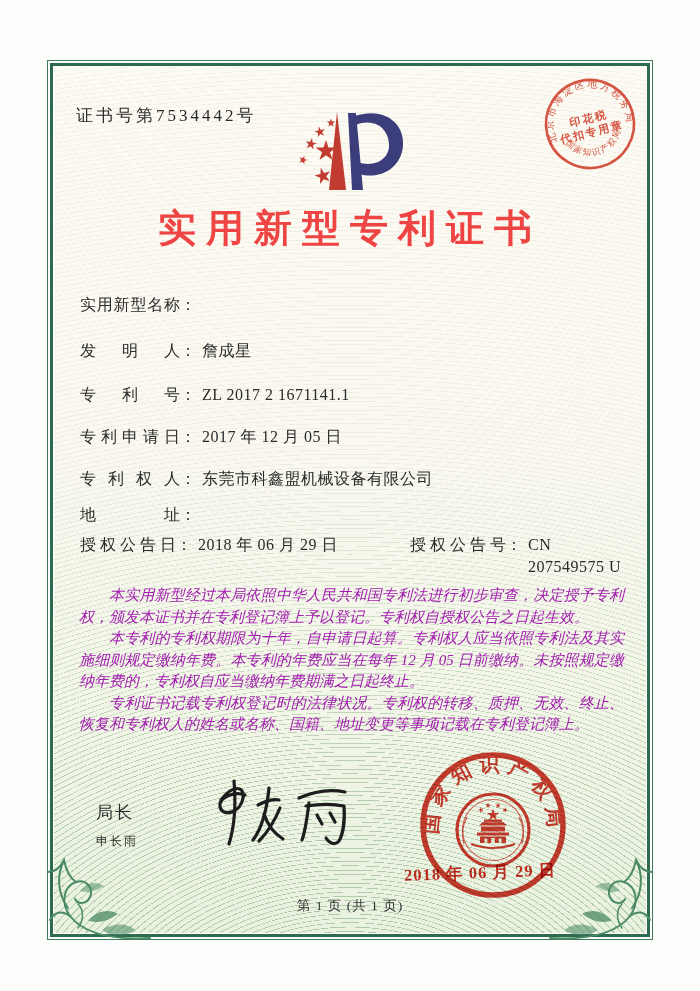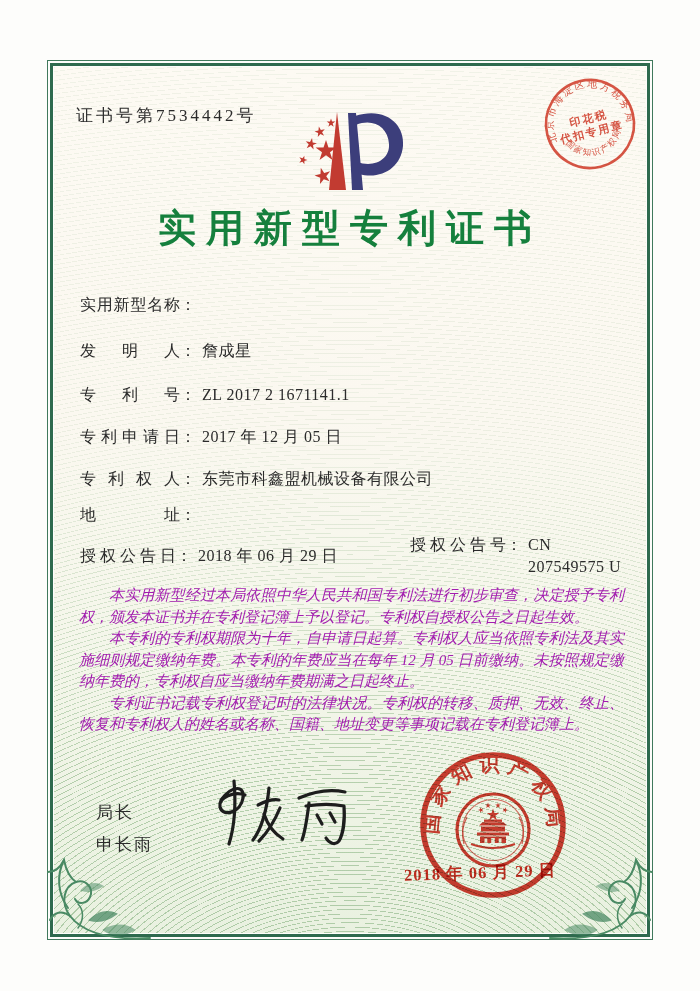--- a/index.html
+++ b/index.html
@@ -32,47 +32,47 @@
   }
   .corner{position:absolute;z-index:2;}
   .corner-left{left:44px;top:850px;}
   .corner-right{right:44px;top:850px;transform:scaleX(-1);}
   
   .cert-no{position:absolute;left:76px;top:104px;font-size:17px;letter-spacing:3px;z-index:3;}
   .logo{position:absolute;left:293px;top:104px;z-index:3;}
   .tax-stamp{position:absolute;left:538px;top:72px;z-index:4;transform:rotate(-14deg);mix-blend-mode:multiply;opacity:.92;}
   .title{
     position:absolute;left:0;right:0;top:203px;margin:0;text-align:center;
-    font-size:38px;font-weight:700;letter-spacing:10px;color:#15803d;z-index:3;
+    font-size:38px;font-weight:700;letter-spacing:10px;color:#ef4444;z-index:3;
   }
   
   .fields{position:absolute;left:80px;right:74px;top:294px;z-index:3;font-size:16px;line-height:22px;}
   .frow{display:flex;align-items:flex-start;}
   .flabel{
     display:inline-block;width:100px;flex:0 0 100px;
     text-align:justify;text-align-last:justify;-moz-text-align-last:justify;
   }
   .fcolon{flex:0 0 auto;margin-right:6px;}
   .fvalue{flex:1;letter-spacing:.5px;}
   .mb1{margin-bottom:24px}.mb2{margin-bottom:22px}.mb3{margin-bottom:20px}
   .mb4{margin-bottom:20px}.mb5{margin-bottom:14px}.mb6{margin-bottom:8px}
-  .grant-row{display:flex;align-items:center;}
+  .grant-row{display:flex;}
   .grant-left{display:flex;flex:0 0 330px;}
   .grant-right{display:flex;flex:1;}
   .flabel-sm{display:inline-block;width:96px;flex:0 0 96px;text-align:justify;text-align-last:justify;}
   
   .body-text{
     position:absolute;left:79px;right:76px;top:585px;z-index:3;
     font-size:15px;line-height:21.5px;font-style:italic;color:#a21caf;
     text-align:justify;
   }
   .body-text p{margin:0;text-indent:2em;}
   
   .sig-title{position:absolute;left:96px;top:801px;font-size:17px;letter-spacing:2px;z-index:3;}
-  .sig-name{position:absolute;left:96px;top:833px;font-size:17px;letter-spacing:2px;z-index:3;}
+  .sig-name{position:absolute;left:96px;top:833px;font-size:12px;letter-spacing:2px;z-index:3;}
   .signature{position:absolute;left:205px;top:776px;z-index:4;}
   .seal{position:absolute;left:413px;top:745px;z-index:4;mix-blend-mode:multiply;opacity:.93;}
   .seal-date{
     position:absolute;left:404px;top:862px;width:160px;z-index:5;
     color:#cf2f22;font-size:16.5px;font-weight:700;letter-spacing:1px;
     transform:rotate(-2deg);mix-blend-mode:multiply;
   }
   .footer{position:absolute;left:0;right:0;top:897px;text-align:center;font-size:13.5px;letter-spacing:1px;z-index:3;color:#333;}
   
   .seal-arc-text{font-family:"Liberation Serif",serif;font-size:20px;font-weight:700;letter-spacing:7px;fill:#cf2f22;}
@@ -244,14 +244,15 @@
       <rect x="-1.8" y="8" width="3.6" height="5" fill="#f5f6ec"></rect>
       <rect x="-8.5" y="8.5" width="2.8" height="4.5" fill="#f5f6ec"></rect>
       <rect x="5.7" y="8.5" width="2.8" height="4.5" fill="#f5f6ec"></rect>
       <path d="M-22,14 Q0,22 22,14" fill="none" stroke="#cf2f22" stroke-width="2"></path>
       <path d="M-29,14 Q-33,0 -26,-13" fill="none" stroke="#cf2f22" stroke-width="1.3" opacity=".8"></path>
       <path d="M29,14 Q33,0 26,-13" fill="none" stroke="#cf2f22" stroke-width="1.3" opacity=".8"></path>
     </g>
   </svg>
   <div class="seal-date">2018 年 06 月 29 日</div>
 
+  <div class="footer">第 1 页 (共 1 页)</div>
 
 </div>
 
 </body></html>

